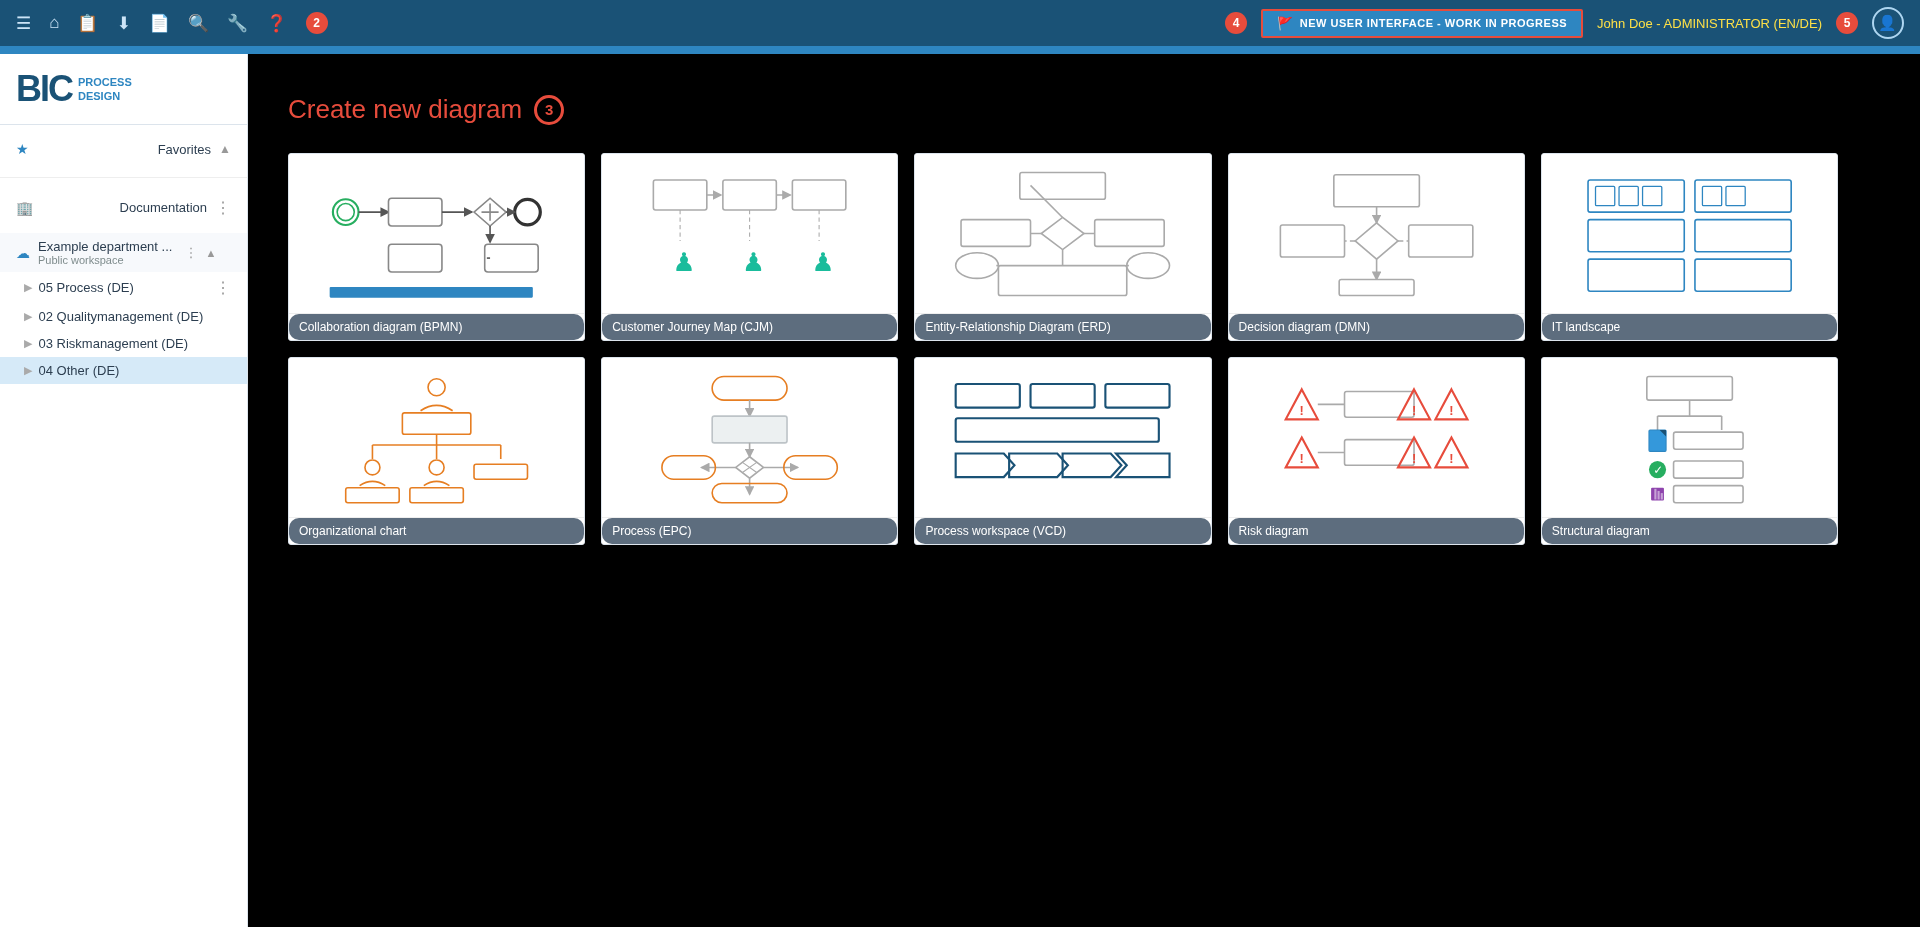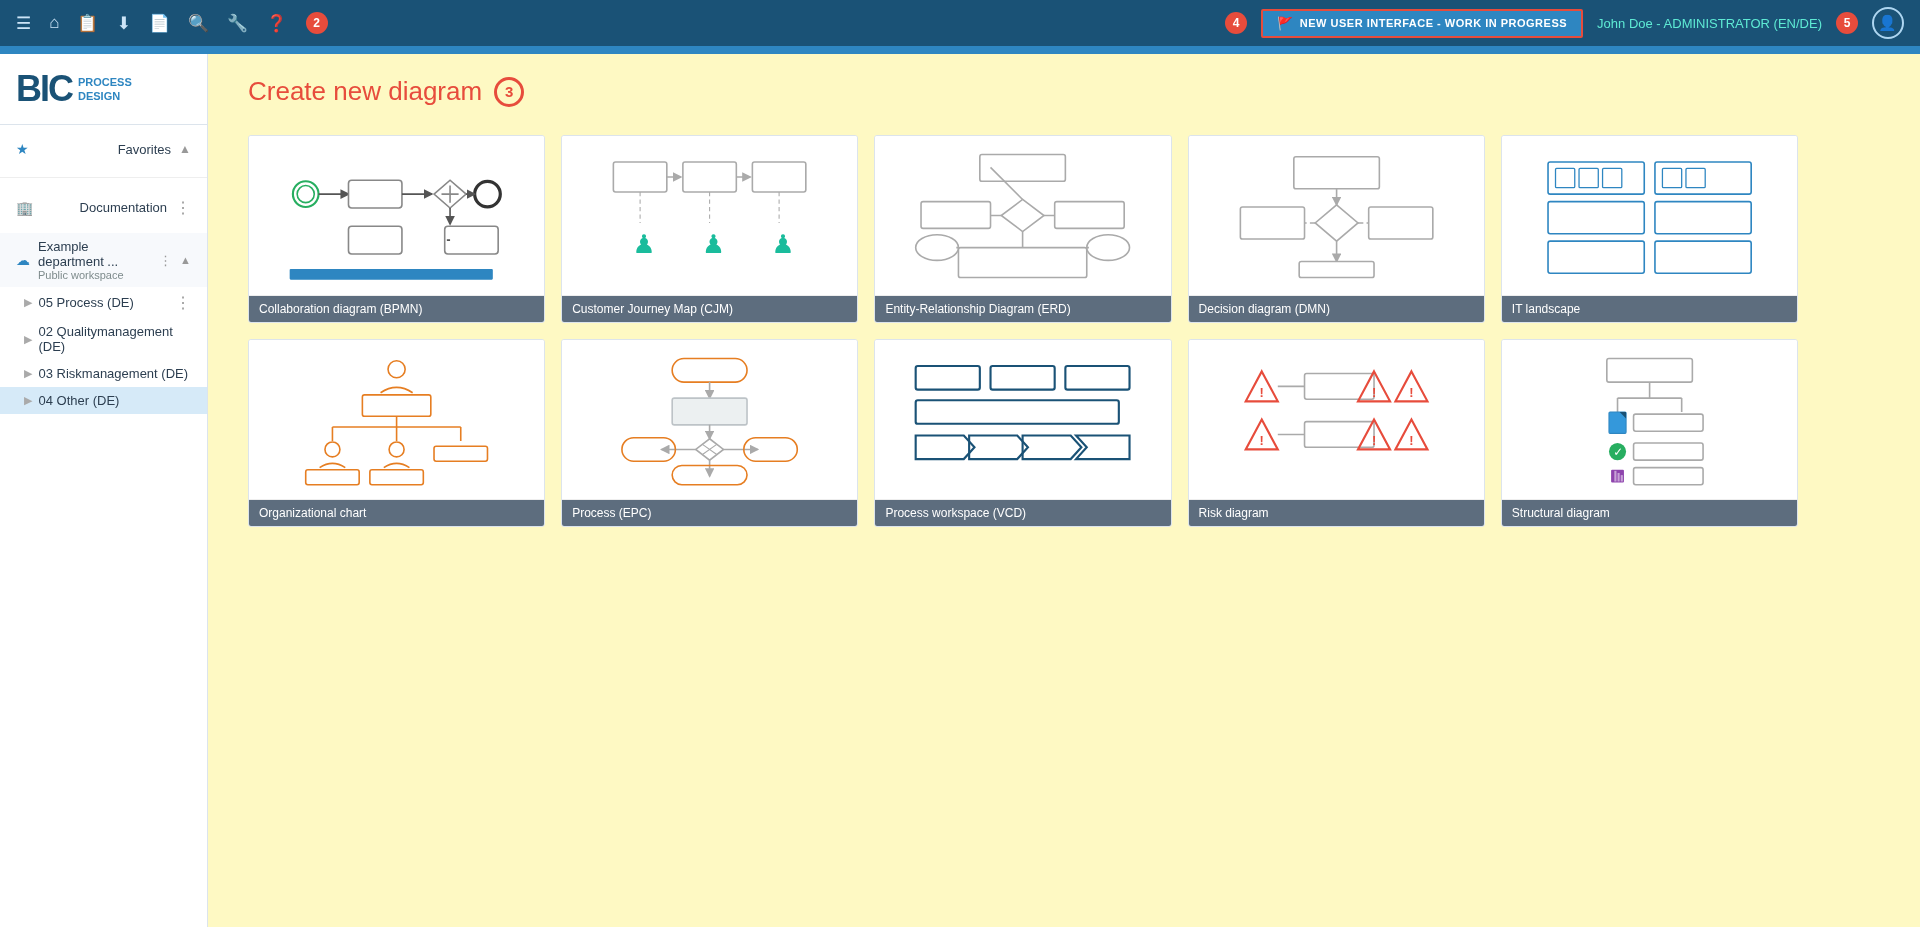--- a/index.html
+++ b/index.html
@@ -49,21 +49,21 @@
     .new-ui-banner .flag-icon { font-size: 13px; }
     .badge-circle {
       background: #e74c3c;
       color: white;
       border-radius: 50%;
       width: 22px; height: 22px;
       display: flex; align-items: center; justify-content: center;
       font-size: 12px; font-weight: bold;
     }
     .user-info {
-      color: #5eead4;
+      color: #fde047;
       font-size: 13px;
       cursor: pointer;
     }
     .user-avatar {
       background: #1a5276;
       border: 2px solid #aed6f1;
       border-radius: 50%;
       width: 32px; height: 32px;
       display: flex; align-items: center; justify-content: center;
       color: #aed6f1;
@@ -73,21 +73,21 @@
 
     
     .main-layout {
       display: flex;
       flex: 1;
       overflow: hidden;
     }
 
     
     .sidebar {
-      width: 208px;
+      width: 248px;
       background: white;
       border-right: 1px solid #dce4ec;
       display: flex;
       flex-direction: column;
       flex-shrink: 0;
       overflow-y: auto;
     }
     .logo-area {
       padding: 14px 16px;
       border-bottom: 1px solid #dce4ec;
@@ -147,22 +147,22 @@
       color: #2c3e50;
       gap: 6px;
     }
     .tree-item.selected { background: #d6eaf8; }
     .tree-item .tree-more { color: #999; font-size: 16px; margin-left: auto; cursor: pointer; }
 
     
     .content-area {
       flex: 1;
       overflow-y: auto;
-      padding: 22px 40px;
-      background: #fef9c3;
+      padding: 40px 40px;
+      background: #000000;
     }
     .page-header {
       display: flex;
       align-items: center;
       gap: 12px;
       margin-bottom: 28px;
     }
     .page-title {
       font-size: 26px;
       font-weight: 300;
@@ -194,20 +194,21 @@
       border-bottom: 1px solid #eee;
       padding: 10px;
       overflow: hidden;
     }
     .diagram-label {
       background: #5d6d7e;
       color: white;
       font-size: 12px;
       padding: 6px 10px;
       text-align: left;
+      border-radius: 10px;
     }
 
     
     svg.preview { width: 100%; height: 100%; }
 
     
     .annotation {
       border: 3px solid #e74c3c;
       border-radius: 50%;
       width: 30px; height: 30px;

